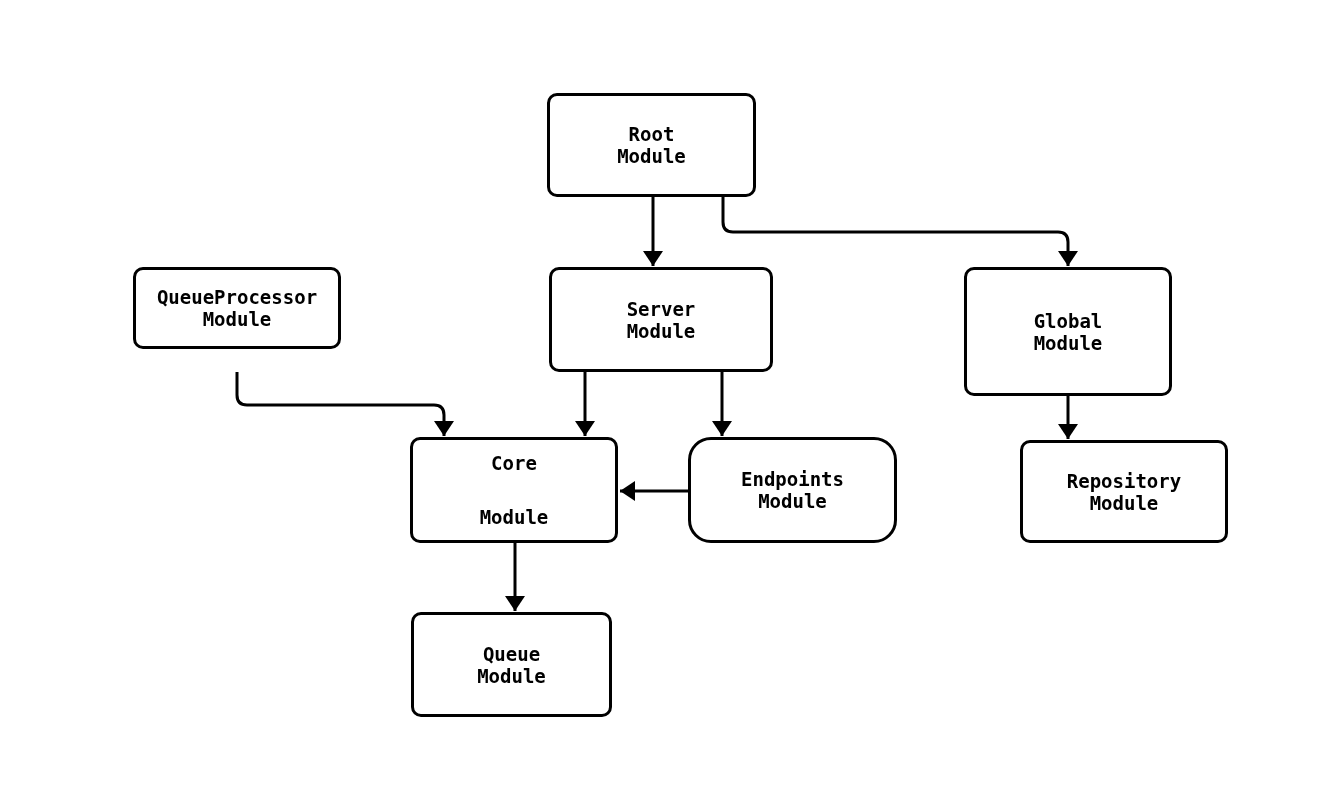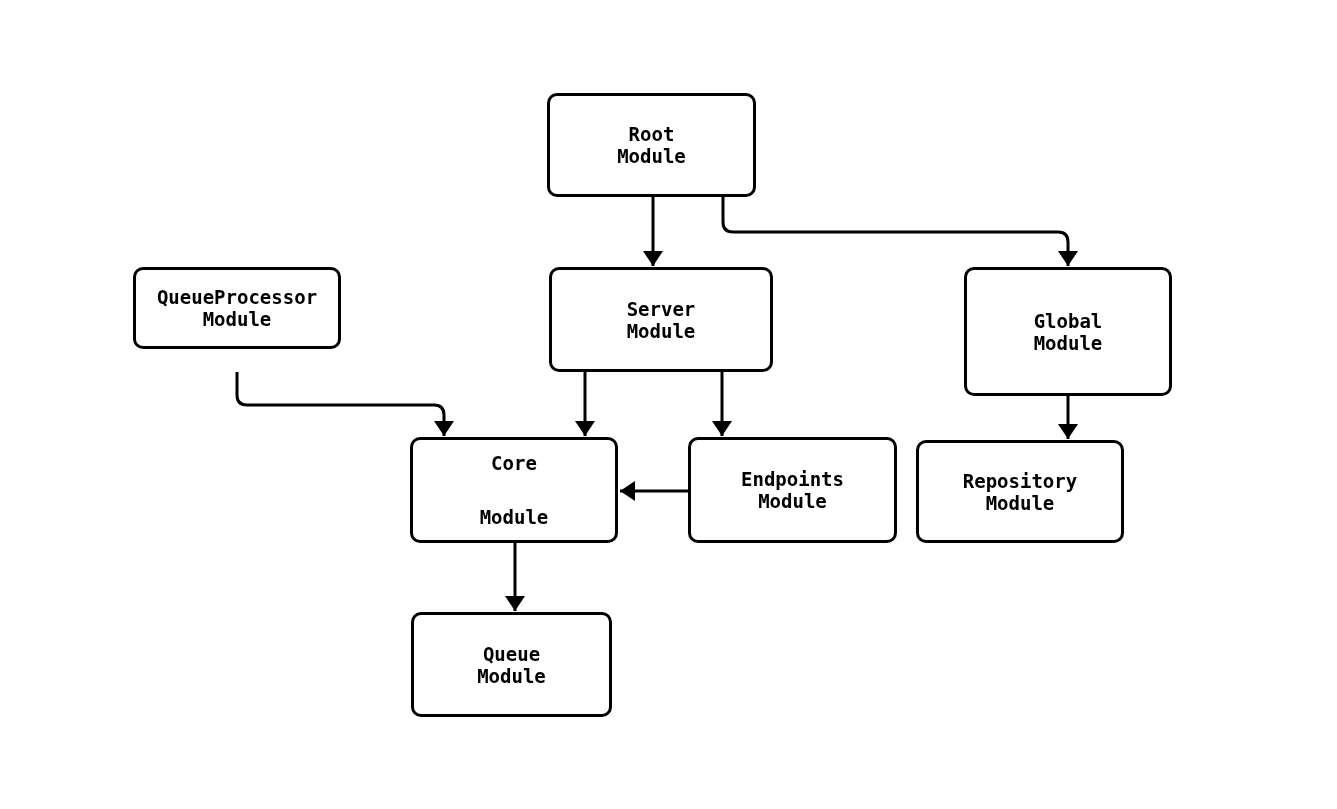--- a/index.html
+++ b/index.html
@@ -82,25 +82,25 @@
         <span class="node-line">Module</span>
       </div>
       <div class="node" style="left: 964px; top: 267px; width: 208px; height: 129px; border-color: rgb(0, 0, 0); background: rgb(255, 255, 255); color: rgb(0, 0, 0);">
         <span class="node-line">Global</span>
         <span class="node-line">Module</span>
       </div>
       <div class="node" style="left: 410px; top: 437px; width: 208px; height: 106px; border-color: rgb(0, 0, 0); background: rgb(255, 255, 255); color: rgb(0, 0, 0); gap: 32px;">
         <span class="node-line">Core</span>
         <span class="node-line">Module</span>
       </div>
-      <div class="node" style="left: 688px; top: 437px; width: 209px; height: 106px; border-color: rgb(0, 0, 0); background: rgb(255, 255, 255); color: rgb(0, 0, 0);">
+      <div class="node" style="left: 688px; top: 437px; width: 209px; height: 106px; border-color: rgb(0, 0, 0); background: rgb(255, 255, 255); color: rgb(0, 0, 0); border-radius: 23px;">
         <span class="node-line">Endpoints</span>
         <span class="node-line">Module</span>
       </div>
-      <div class="node" style="left: 916px; top: 440px; width: 208px; height: 103px; border-color: rgb(0, 0, 0); background: rgb(255, 255, 255); color: rgb(0, 0, 0);">
+      <div class="node" style="left: 1020px; top: 440px; width: 208px; height: 103px; border-color: rgb(0, 0, 0); background: rgb(255, 255, 255); color: rgb(0, 0, 0);">
         <span class="node-line">Repository</span>
         <span class="node-line">Module</span>
       </div>
       <div class="node" style="left: 411px; top: 612px; width: 201px; height: 105px; border-color: rgb(0, 0, 0); background: rgb(255, 255, 255); color: rgb(0, 0, 0);">
         <span class="node-line">Queue</span>
         <span class="node-line">Module</span>
       </div>
     </div>
 </div>
 

